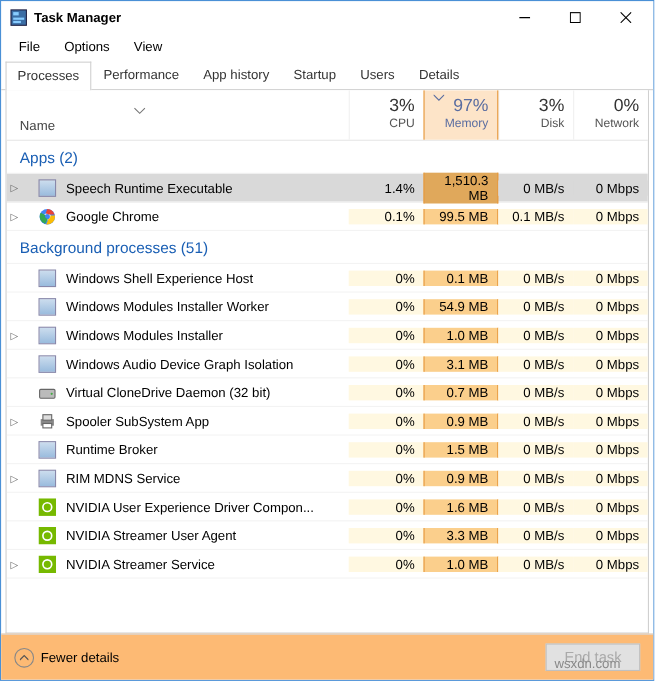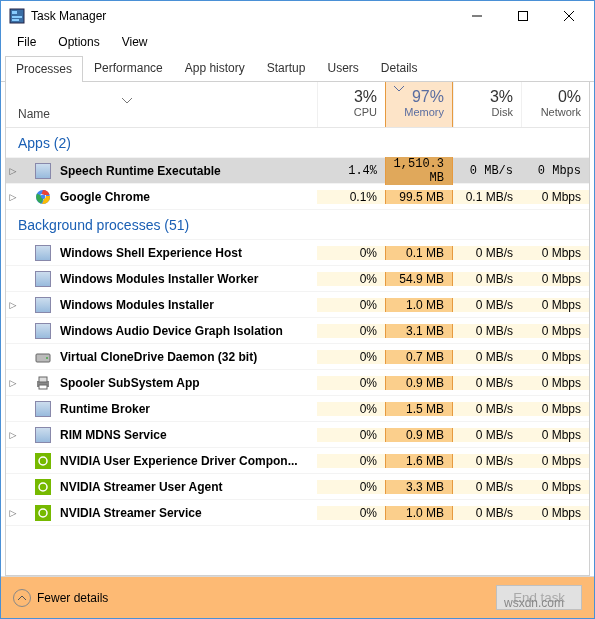--- a/index.html
+++ b/index.html
@@ -1,18 +1,18 @@
 <!DOCTYPE html>
 <html><head>
 <meta charset="utf-8">
 <style>
 * { box-sizing: border-box; margin: 0; padding: 0; }
 body { font-family: "Segoe UI", Tahoma, sans-serif; font-size: 12px; background: #fff; color: #000; width: 595px; }
 .window { border: 1px solid #4a90d6; width: 595px; height: 619px; display: flex; flex-direction: column; overflow: hidden; }
-.titlebar { height: 30px; display: flex; align-items: center; padding: 0 2px 0 8px; }
+.titlebar { height: 30px; display: flex; align-items: center; padding: 0 2px 0 8px; font-weight: bold; }
 .titlebar .icon-tm { width: 16px; height: 16px; margin-right: 6px; }
 .titlebar .title { flex: 1; font-size: 12px; }
 .winbtns { display: flex; }
 .winbtn { width: 46px; height: 30px; display: flex; align-items: center; justify-content: center; }
 .winbtn svg { width: 10px; height: 10px; }
 .menubar { display: flex; padding: 2px 6px; gap: 2px; }
 .menubar span { padding: 2px 10px; cursor: default; }
 .tabs { display: flex; border-bottom: 1px solid #d0d0d0; padding: 0 4px; margin-top: 2px; }
 .tab { padding: 5px 10px 6px; border: 1px solid transparent; border-bottom: none; font-size: 12px; cursor: default; color: #333; }
 .tab.active { border-color: #d0d0d0; background: #fff; position: relative; top: 1px; }
@@ -23,26 +23,26 @@
 .col-head { width: 68px; display: flex; flex-direction: column; align-items: flex-end; justify-content: center; padding: 0 8px 4px 0; color: #555; border-left: 1px solid #f0f0f0; }
 .col-head .pct { font-size: 16px; color: #333; }
 .col-head .lbl { font-size: 11px; }
 .col-head.sorted { background: #fde4c8; border-left: 1px solid #e69a3f; border-right: 1px solid #e69a3f; position: relative; color: #5a6da0; }
 .col-head.sorted .pct { color: #5a6da0; }
 .col-head.sorted .chev { position: absolute; top: 4px; left: 8px; }
 .scroll-wrap { flex: 1; overflow-y: scroll; overflow-x: hidden; }
 .row { display: flex; height: 26px; align-items: center; border-bottom: 1px solid #f3f3f3; }
 .row .exp { width: 14px; text-align: center; color: #666; font-size: 9px; }
 .row .icon { width: 18px; height: 16px; margin-right: 6px; display: flex; align-items: center; justify-content: center; }
-.row .name { flex: 1; white-space: nowrap; overflow: hidden; text-overflow: ellipsis; padding-left: 2px; font-weight: bold; }
+.row .name { flex: 1; white-space: nowrap; overflow: hidden; text-overflow: ellipsis; padding-left: 2px; }
 .row .cell { width: 68px; text-align: right; padding-right: 8px; }
 .row.normal .cell { background: #fff8e1; }
 .row.normal .cell.mem { background: #fbcf8c; border-left: 1px solid #e69a3f; border-right: 1px solid #e69a3f; }
 .row.sel { background: #d9d9d9; }
-.row.sel .cell { background: #d9d9d9; font-family: Liberation Mono, monospace; }
+.row.sel .cell { background: #d9d9d9; }
 .row.sel .cell.mem { background: #e0a85b; border-left: 1px solid #e69a3f; border-right: 1px solid #e69a3f; }
 .row.group { height: 30px; }
 .row.group .gtitle { color: #1a5fb4; font-size: 14px; padding-left: 12px; flex: 1; }
 .row.group .cell { background: #fffbee; }
 .row.group .cell.mem { background: #fce6c3; border-left: 1px solid #e69a3f; border-right: 1px solid #e69a3f; }
 .footer { height: 42px; border-top: 1px solid #d9d9d9; display: flex; align-items: center; padding: 0 12px; background: #fdba74; gap: 8px; }
 .footer .spacer { flex: 1; }
 .endtask { padding: 4px 16px; border: 1px solid #c0c0c0; background: #e1e1e1; color: #a9a9a9; }
 .fewer { display: flex; align-items: center; gap: 6px; cursor: default; }
 .circ { width: 18px; height: 18px; border: 1px solid #888; border-radius: 50%; display: flex; align-items: center; justify-content: center; }

